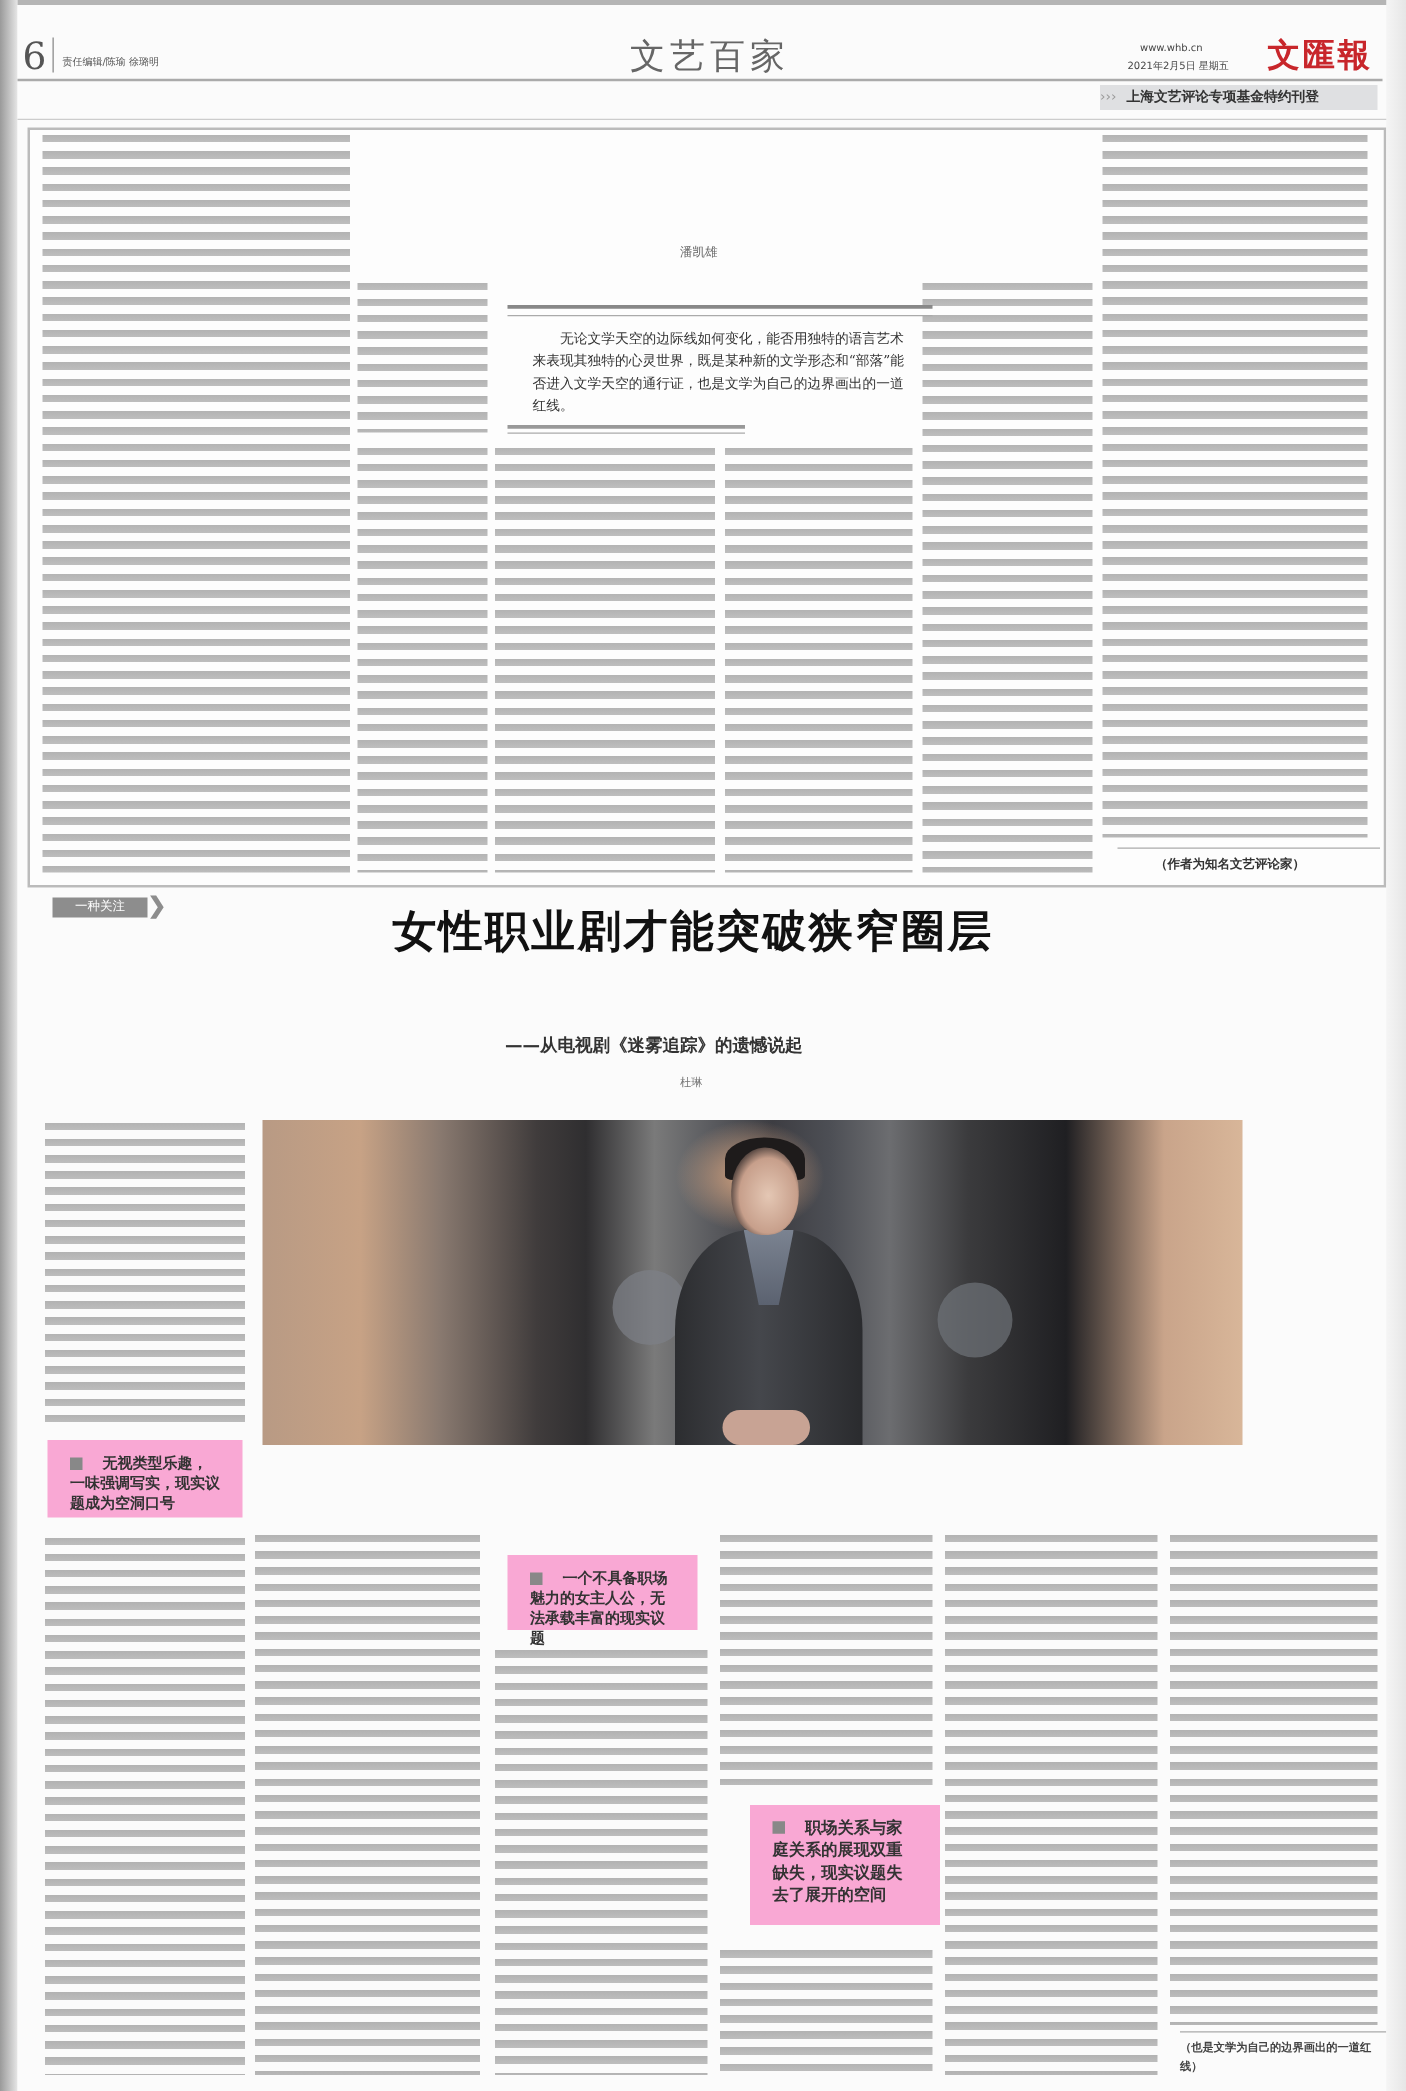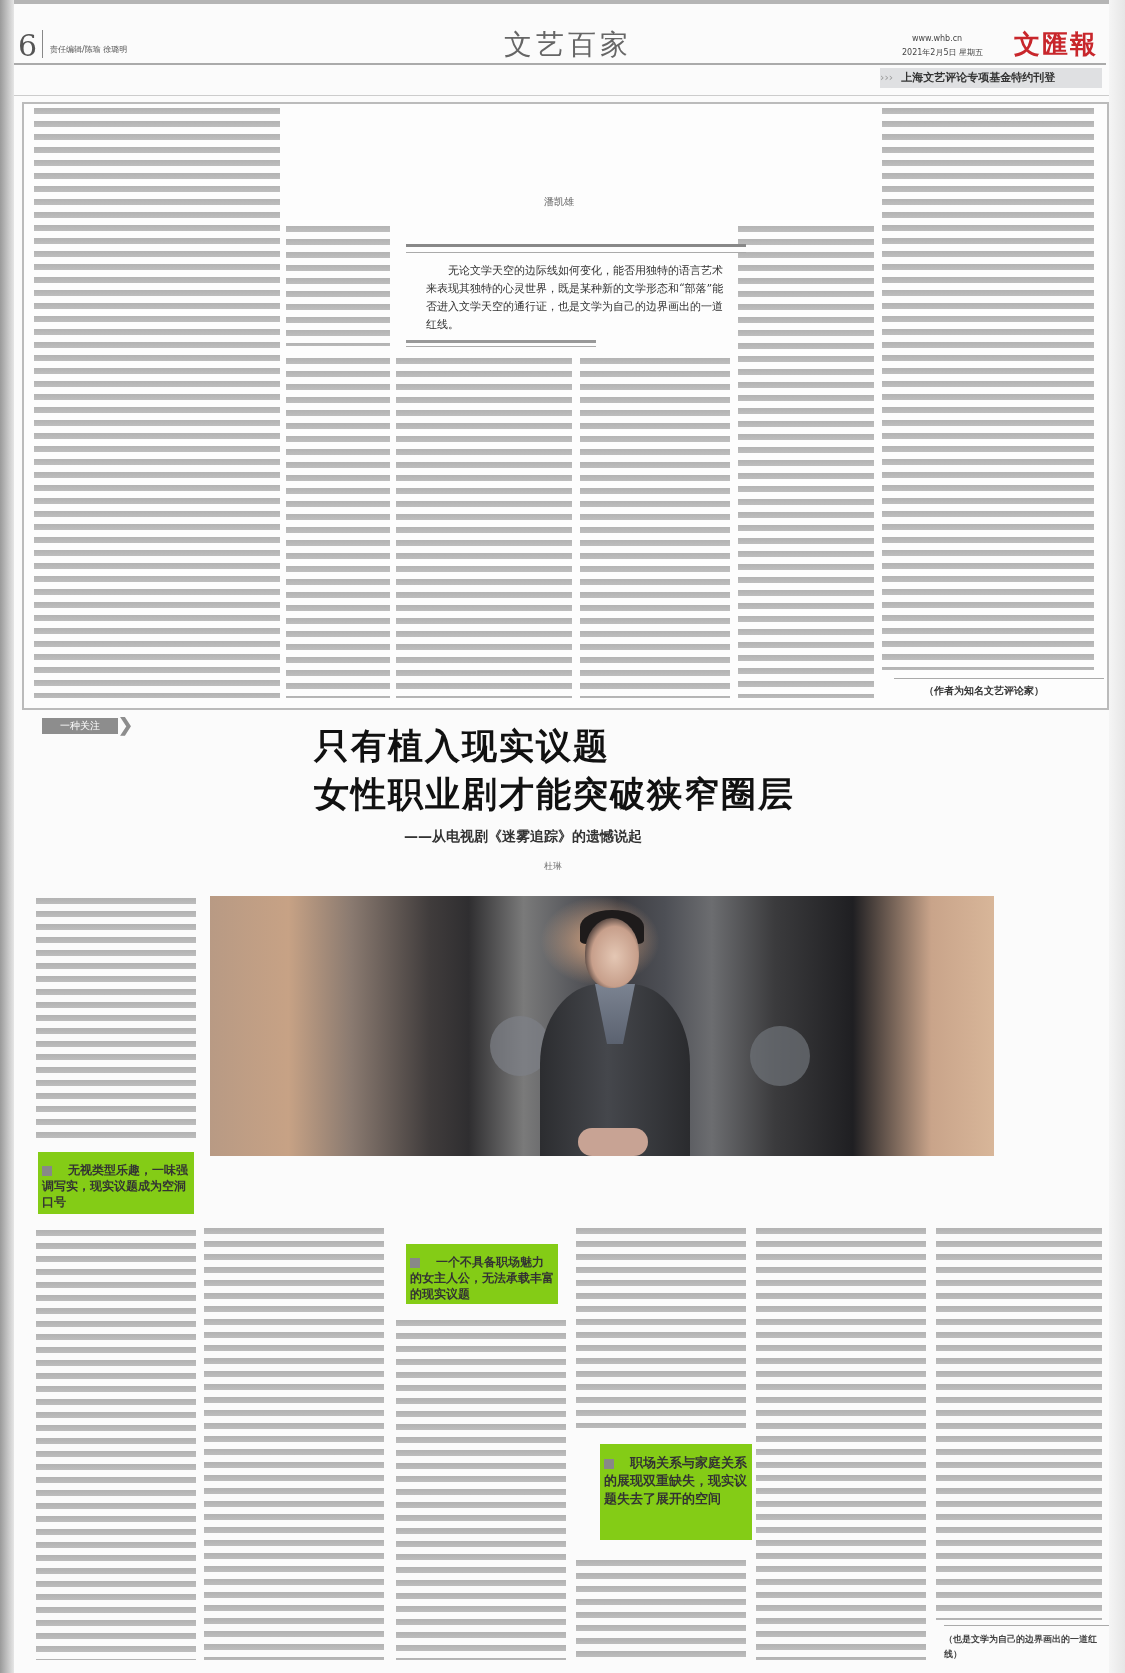--- a/index.html
+++ b/index.html
@@ -53,21 +53,21 @@
   .photo .blob1{position:absolute;left:280px;top:120px;width:60px;height:60px;border-radius:50%;background:#7d8088;opacity:.7;}
   .photo .blob2{position:absolute;left:540px;top:130px;width:60px;height:60px;border-radius:50%;background:#6f7379;opacity:.7;}
   .photo .hands{position:absolute;left:368px;top:232px;width:70px;height:28px;border-radius:14px;background:#c8a394;}
 
   .caption{position:absolute;left:990px;top:1016px;width:96px;padding:4px 4px 8px 6px;background:#e9e9eb;font-size:8px;line-height:14px;color:#444;}
   .caption .arrow{color:#333;}
 
   .a2-credit-rule{position:absolute;left:930px;top:1625px;width:165px;height:1px;background:#aaa;}
   .a2-credit{position:absolute;left:930px;top:1632px;width:160px;font-size:9px;font-weight:bold;color:#444;line-height:15px;}
 
-  .pullbox{position:absolute;background:#84cc16;padding:10px 4px;box-sizing:border-box;font-family:"DejaVu Sans",sans-serif;font-weight:bold;color:#333;font-size:12px;line-height:16px;}
+  .pullbox{position:absolute;background:#f9a8d4;padding:10px 18px;box-sizing:border-box;font-family:"DejaVu Sans",sans-serif;font-weight:bold;color:#333;font-size:12px;line-height:16px;}
   .pullbox .sq{display:inline-block;width:10px;height:10px;background:#888;margin-right:16px;vertical-align:middle;}
 
   .right-shadow{position:absolute;left:1095px;top:0;width:16px;height:1673px;background:linear-gradient(90deg,#f5f5f5,#e6e6e6);}
 </style>
 </head>
 <body>
 
 <div class="spine"></div>
 <div class="page">
   <div class="topbar"></div>
@@ -100,21 +100,20 @@
   <div class="a1-rule2"></div>
   <div class="a1-lead">无论文学天空的边际线如何变化，能否用独特的语言艺术来表现其独特的心灵世界，既是某种新的文学形态和“部落”能否进入文学天空的通行证，也是文学为自己的边界画出的一道红线。</div>
   <div class="a1-rule3"></div>
   <div class="a1-rule4"></div>
   <div class="a1-credit-rule"></div>
   <div class="a1-credit">（作者为知名文艺评论家）</div>
 
   <div class="kicker">一种关注</div>
   <div class="kicker-chev">❯</div>
   <div class="a2-title">
-    <div>只有植入现实议题</div>
     <div>女性职业剧才能突破狭窄圈层</div>
   </div>
   <div class="a2-sub">——从电视剧《迷雾追踪》的遗憾说起</div>
   <div class="a2-byline">杜琳</div>
 
   <div class="col" style="left:22px;top:898px;width:160px;height:240px;"></div>
 
   <div class="photo">
     <div class="bg-glow"></div>
     <div class="blob1"></div>

